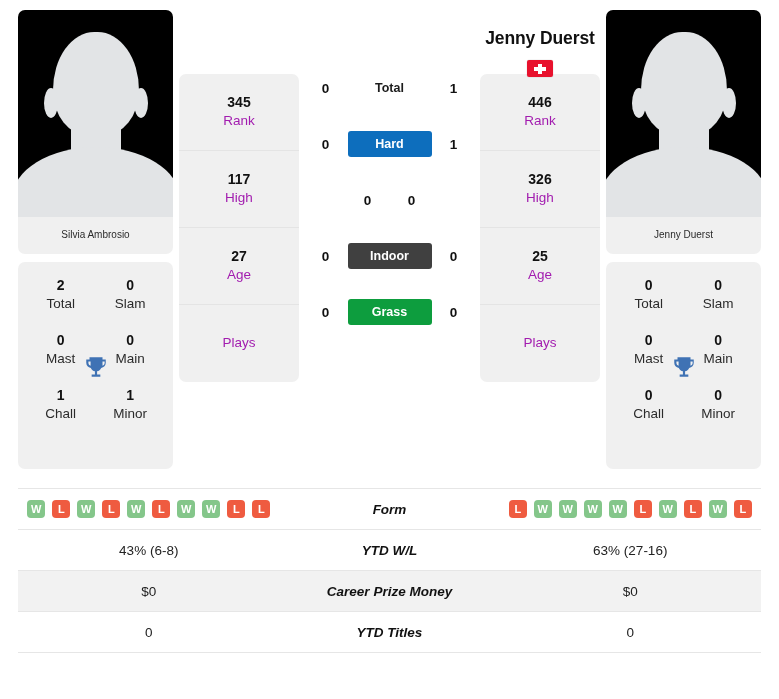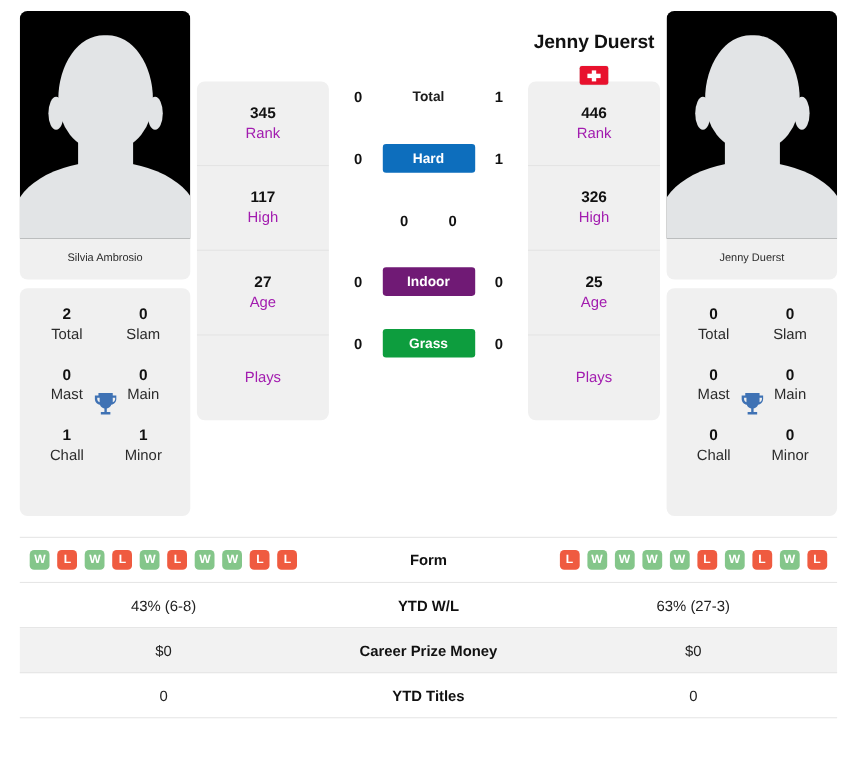--- a/index.html
+++ b/index.html
@@ -202,20 +202,21 @@
     flex: 1 1 0;
     text-align: center;
     font-size: 13.5px;
     color: #222;
   }
   .scell.mid {
     flex: 0 0 220px;
     font-weight: bold;
     color: #111;
     font-size: 13.5px;
+    font-style: italic;
   }
   .form-strip {
     display: flex;
     justify-content: center;
     gap: 7px;
   }
   .fbadge {
     width: 18px; height: 18px;
     border-radius: 4px;
     color: #ffffff;
@@ -316,21 +317,21 @@
       </div>
 
       <div class="h2h-row">
         <div class="h2h-score">0</div>
         <div class="h2h-score">0</div>
       </div>
 
       <div class="h2h-row">
         <div class="h2h-score">0</div>
         <div class="h2h-mid">
-          <span class="surface-badge" style="background:#701a75">Indoor</span>
+          <span class="surface-badge" style="background:#404040">Indoor</span>
         </div>
         <div class="h2h-score">0</div>
       </div>
 
       <div class="h2h-row">
         <div class="h2h-score">0</div>
         <div class="h2h-mid">
           <span class="surface-badge" style="background:#0d9d3e">Grass</span>
         </div>
         <div class="h2h-score">0</div>
@@ -441,21 +442,21 @@
             <span class="fbadge w">W</span>
             <span class="fbadge l">L</span>
           </div>
       </div>
     </div>
 
 
     <div class="srow">
       <div class="scell">43% (6-8)</div>
       <div class="scell mid">YTD W/L</div>
-      <div class="scell">63% (27-3)</div>
+      <div class="scell">63% (27-16)</div>
     </div>
 
     <div class="srow alt">
       <div class="scell">$0</div>
       <div class="scell mid">Career Prize Money</div>
       <div class="scell">$0</div>
     </div>
 
     <div class="srow">
       <div class="scell">0</div>

